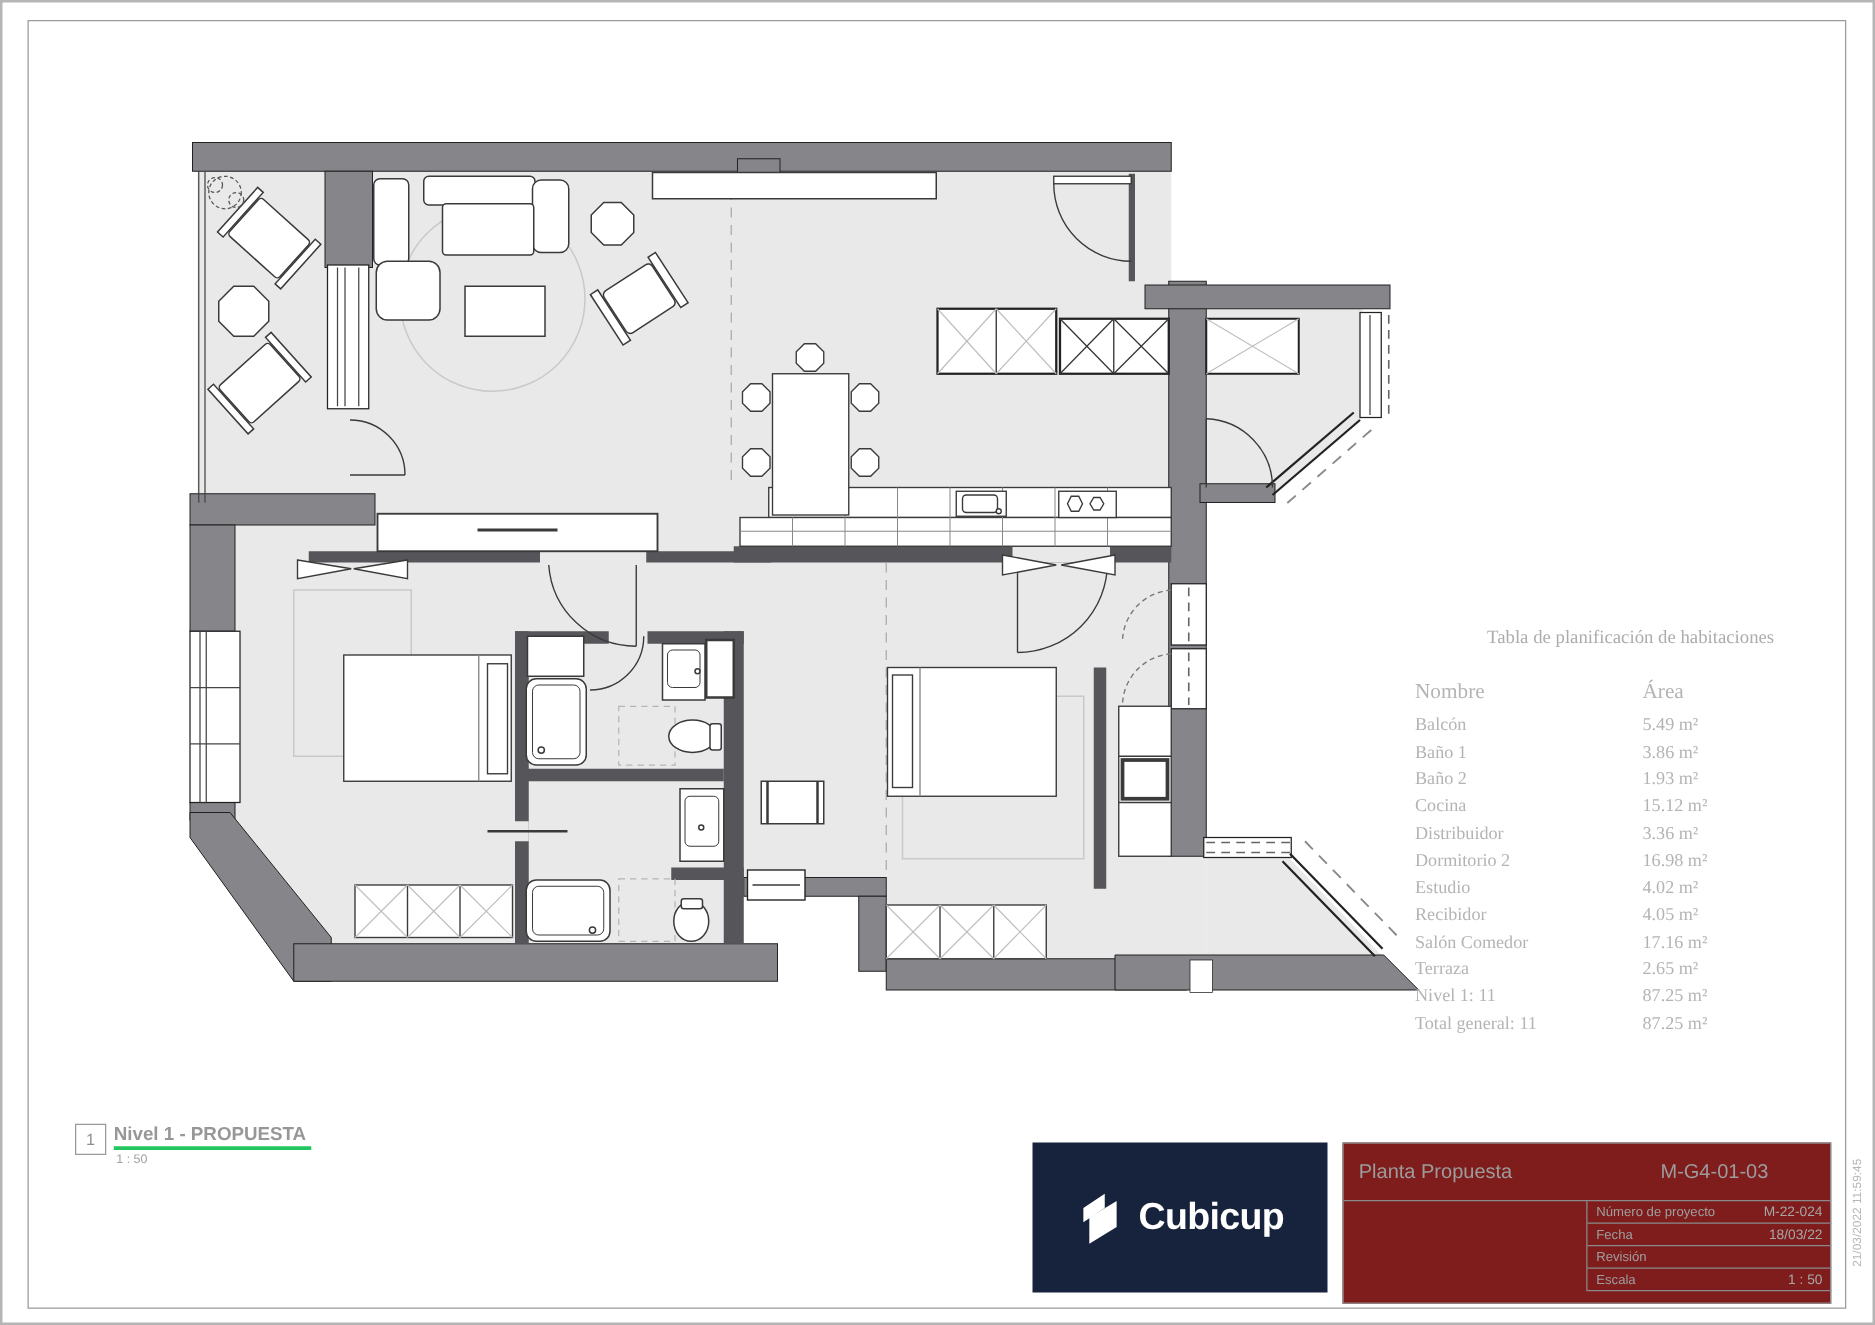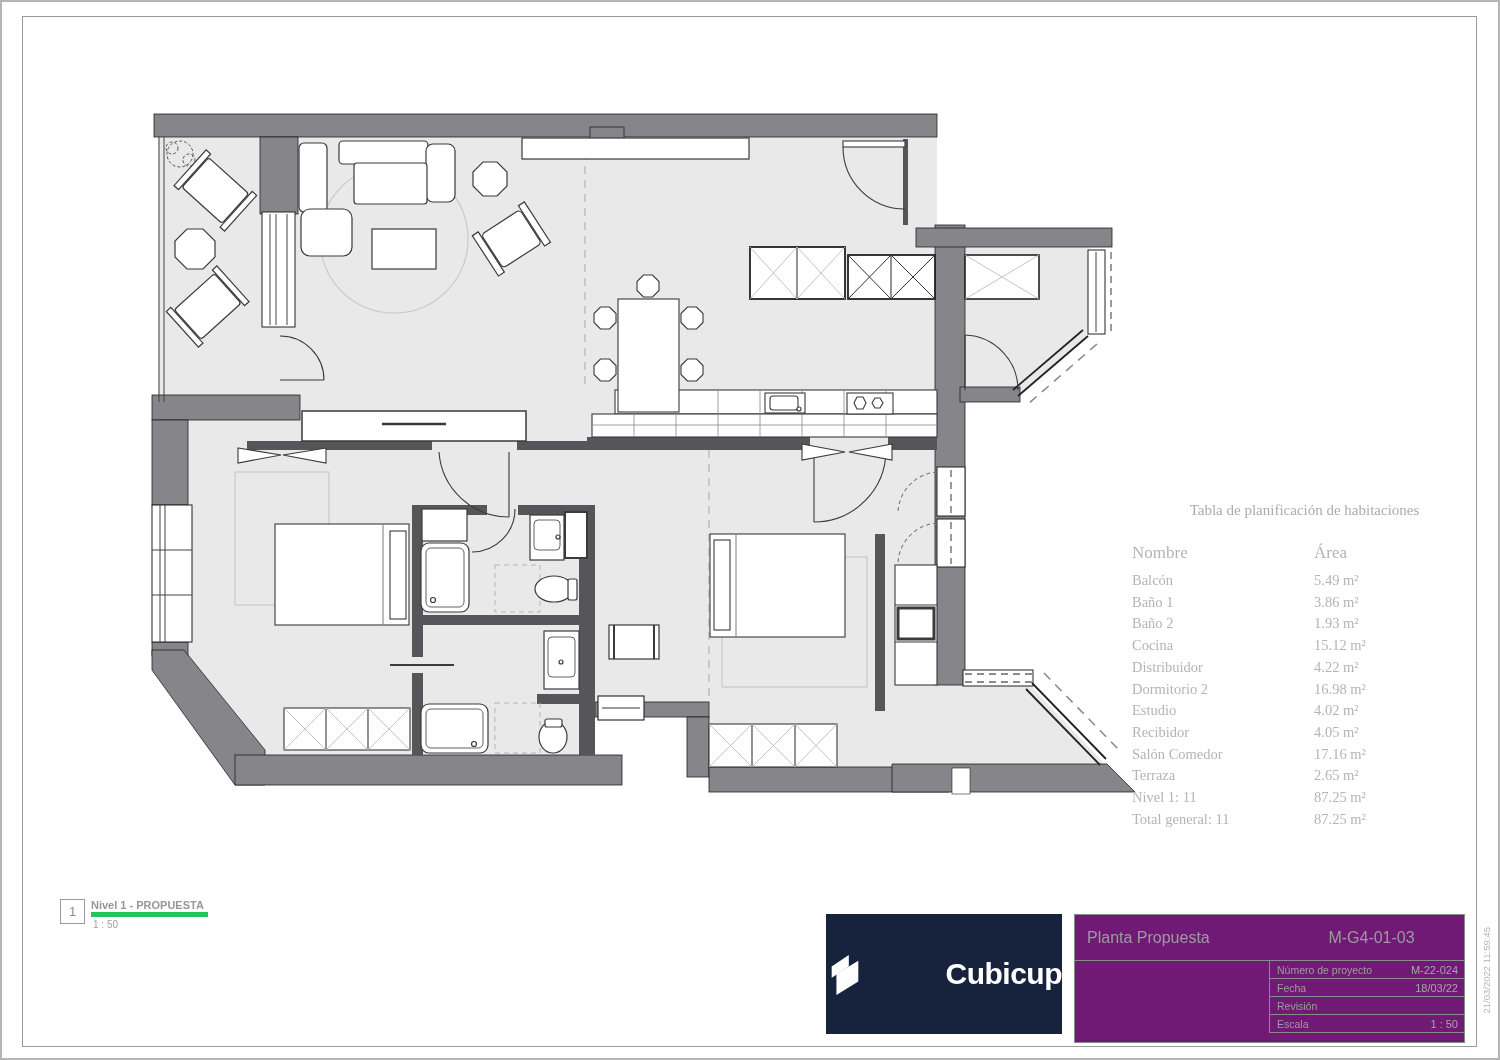--- a/index.html
+++ b/index.html
@@ -11,38 +11,38 @@
   
   #room-table { position:absolute; left:1130px; top:500px; width:345px; color:#b4b4b4;font-family:Liberation Serif, serif; }
   #room-table .tbl-title { font-size:15px; text-align:center; color:#acacac; }
   #room-table .tbl-head { display:flex; margin-top:24px; font-size:17px; }
   #room-table .tbl-head .c1 { width:182px; }
   #room-table .rows { margin-top:7px; }
   #room-table .row { display:flex; font-size:14.5px; line-height:21.7px; }
   #room-table .row .c1 { width:182px; }
 
   
-  #title-block { position:absolute; left:1072px; top:912px; width:391px; height:129px; border:1.5px solid #8a8a8a; background:#701a75; }
+  #title-block { position:absolute; left:1072px; top:912px; width:391px; height:129px; border:1.5px solid #8a8a8a; background:#7f1d1d; }
   #tb-top { display:flex; height:46px; align-items:center; border-bottom:1px solid #8a8a8a; }
   #tb-top .tb-title { flex:1; padding-left:12px; font-size:16px; color:#9c9c9c; }
   #tb-top .tb-code { width:185px; text-align:center; font-size:16px; color:#9c9c9c; }
   #tb-fields { position:absolute; right:-1px; top:46px; width:196px; border-left:1px solid #8a8a8a;margin-left:28px; }
   #tb-fields .frow { display:flex; align-items:center; height:18px; border-bottom:1px solid #8a8a8a; padding:0 7px; }
   #tb-fields .frow .flabel { flex:1; font-size:10.5px; color:#9e9e9e; }
   #tb-fields .frow .fvalue { font-size:11px; color:#a6a6a6; }
 
   
-  #logo-block { position:absolute; left:824px; top:912px; width:236px; height:120px; background:#17233c; display:flex; align-items:center; justify-content:space-between; gap:12px; }
+  #logo-block { position:absolute; left:824px; top:912px; width:236px; height:120px; background:#17233c; display:flex; align-items:center; justify-content:center; gap:12px; }
   #logo-text { color:#fff; font-size:30px; font-weight:bold; letter-spacing:-0.5px; }
 
   
   #view-label { position:absolute; left:58px; top:897px; display:flex; }
   #view-num { width:25px; height:25px; border:1px solid #999; color:#8f8f8f; font-size:13px; display:flex; align-items:center; justify-content:center; }
   #view-meta { margin-left:6px; }
-  #view-title { font-size:11px; color:#979797; font-weight:bold; border-bottom:5px solid #22c55e; padding-bottom:1px; padding-right:4px; }
+  #view-title { font-size:15px; color:#979797; font-weight:bold; border-bottom:3px solid #22c55e; padding-bottom:1px; padding-right:4px; }
   #view-scale { font-size:10px; color:#a2a2a2; margin-top:2px; padding-left:2px; }
 
   
   #timestamp { position:absolute; left:1479px; top:925px; width:14px; height:125px; }
   #timestamp span { display:inline-block; writing-mode:vertical-rl; transform:rotate(180deg); font-size:9.5px; color:#b5b5b5; white-space:nowrap; }
 </style>
 </head>
 <body>
 
 <div id="sheet">
@@ -374,21 +374,21 @@
         <div class="row">
           <span class="c1">Baño 2</span>
           <span class="c2">1.93 m²</span>
         </div>
         <div class="row">
           <span class="c1">Cocina</span>
           <span class="c2">15.12 m²</span>
         </div>
         <div class="row">
           <span class="c1">Distribuidor</span>
-          <span class="c2">4.22 m²</span>
+          <span class="c2">3.36 m²</span>
         </div>
         <div class="row">
           <span class="c1">Dormitorio 2</span>
           <span class="c2">16.98 m²</span>
         </div>
         <div class="row">
           <span class="c1">Estudio</span>
           <span class="c2">4.02 m²</span>
         </div>
         <div class="row">

